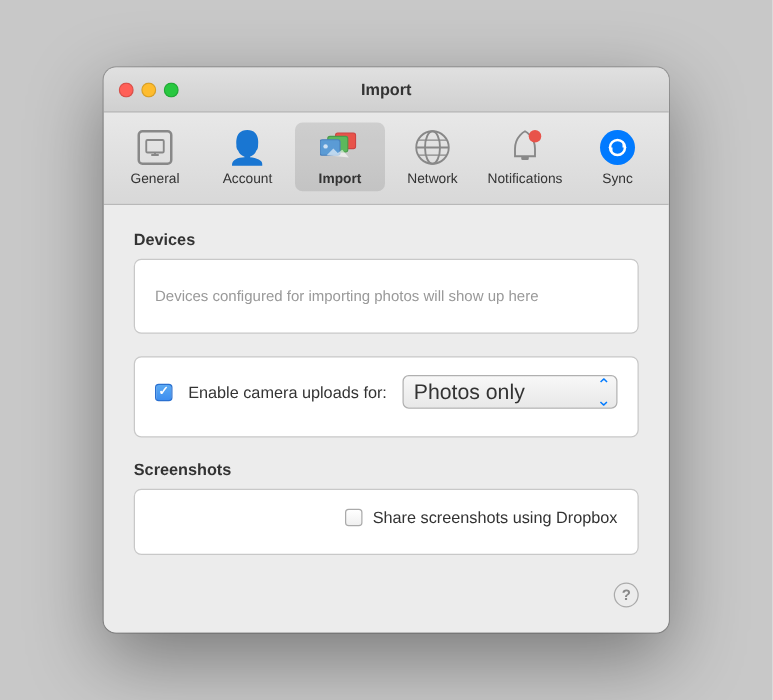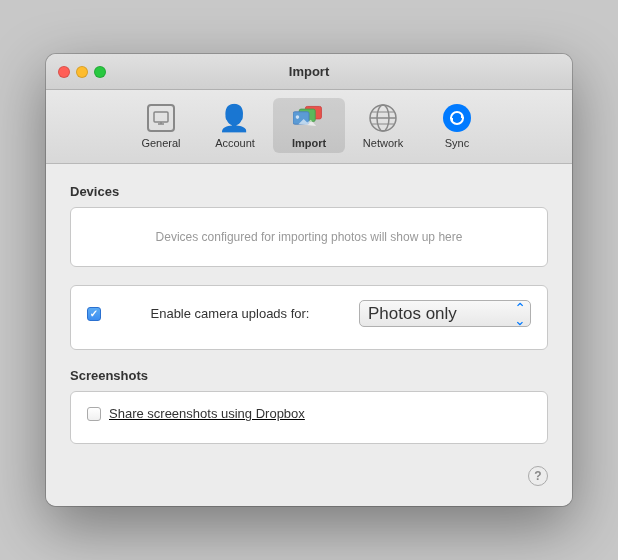--- a/index.html
+++ b/index.html
@@ -8,21 +8,21 @@
       background: #c8c8c8;
       display: flex;
       justify-content: center;
       align-items: center;
       width: 618px;
       height: 560px;
       font-family: -apple-system, "Helvetica Neue", Arial, sans-serif;
     }
 
     .window {
-      width: 526px;
+      width: 452px;
       background: #ececec;
       border-radius: 10px;
       box-shadow: 0 20px 60px rgba(0,0,0,0.4), 0 0 0 1px rgba(0,0,0,0.2);
       overflow: hidden;
     }
 
     .titlebar {
       background: linear-gradient(to bottom, #e0e0e0, #d0d0d0);
       height: 36px;
       display: flex;
@@ -142,21 +142,21 @@
     .section-box {
       background: white;
       border: 1px solid #c8c8c8;
       border-radius: 6px;
       padding: 14px 16px;
     }
 
     .section-desc {
       font-size: 12px;
       color: #999;
-      text-align: center;
+      text-align: left;
       padding: 8px 0;
     }
 
     .photos-row {
       display: flex;
       align-items: center;
       gap: 0;
       margin-bottom: 8px;
       justify-content: space-between;
     }
@@ -226,22 +226,21 @@
       font-size: 11.5px;
       color: #3a7ed6;
       margin-top: 4px;
     }
 
     .screenshots-row {
       display: flex;
       align-items: center;
       gap: 8px;
       margin-bottom: 8px;
-      justify-content: flex-start;
-      text-decoration: underline;
+      justify-content: flex-end;
     }
 
     .screenshots-hint {
       font-size: 11.5px;
       color: #3a7ed6;
       text-align: center;
     }
 
     .help-area {
       display: flex;
@@ -325,20 +324,30 @@
           <circle cx="15" cy="15" r="13" stroke="#888" stroke-width="1.5" fill="none"></circle>
           <ellipse cx="15" cy="15" rx="6" ry="13" stroke="#888" stroke-width="1.5" fill="none"></ellipse>
           <line x1="2" y1="15" x2="28" y2="15" stroke="#888" stroke-width="1.5"></line>
           <line x1="4" y1="9" x2="26" y2="9" stroke="#888" stroke-width="1"></line>
           <line x1="4" y1="21" x2="26" y2="21" stroke="#888" stroke-width="1"></line>
         </svg>
       </div>
       <span class="toolbar-label">Network</span>
     </div>
 
+    <div class="toolbar-item">
+      <div class="toolbar-icon">
+        <svg width="28" height="30" viewBox="0 0 28 30">
+          <path d="M14 2 C14 2 6 6 6 16 L6 22 L22 22 L22 16 C22 6 14 2 14 2Z" stroke="#888" stroke-width="1.5" fill="none"></path>
+          <rect x="11" y="22" width="6" height="3" rx="1" fill="#888"></rect>
+          <circle cx="22" cy="6" r="5" fill="#e8534a"></circle>
+        </svg>
+      </div>
+      <span class="toolbar-label">Notifications</span>
+    </div>
 
     <div class="toolbar-item">
       <div class="toolbar-icon">
         <div class="icon-sync">
           <svg width="18" height="18" viewBox="0 0 18 18" fill="none">
             <path d="M3 9 A6 6 0 0 1 15 9" stroke="white" stroke-width="2" stroke-linecap="round"></path>
             <path d="M15 9 A6 6 0 0 1 3 9" stroke="white" stroke-width="2" stroke-linecap="round"></path>
             <polygon points="13,5 16,9 13,9" fill="white"></polygon>
             <polygon points="5,13 2,9 5,9" fill="white"></polygon>
           </svg>

